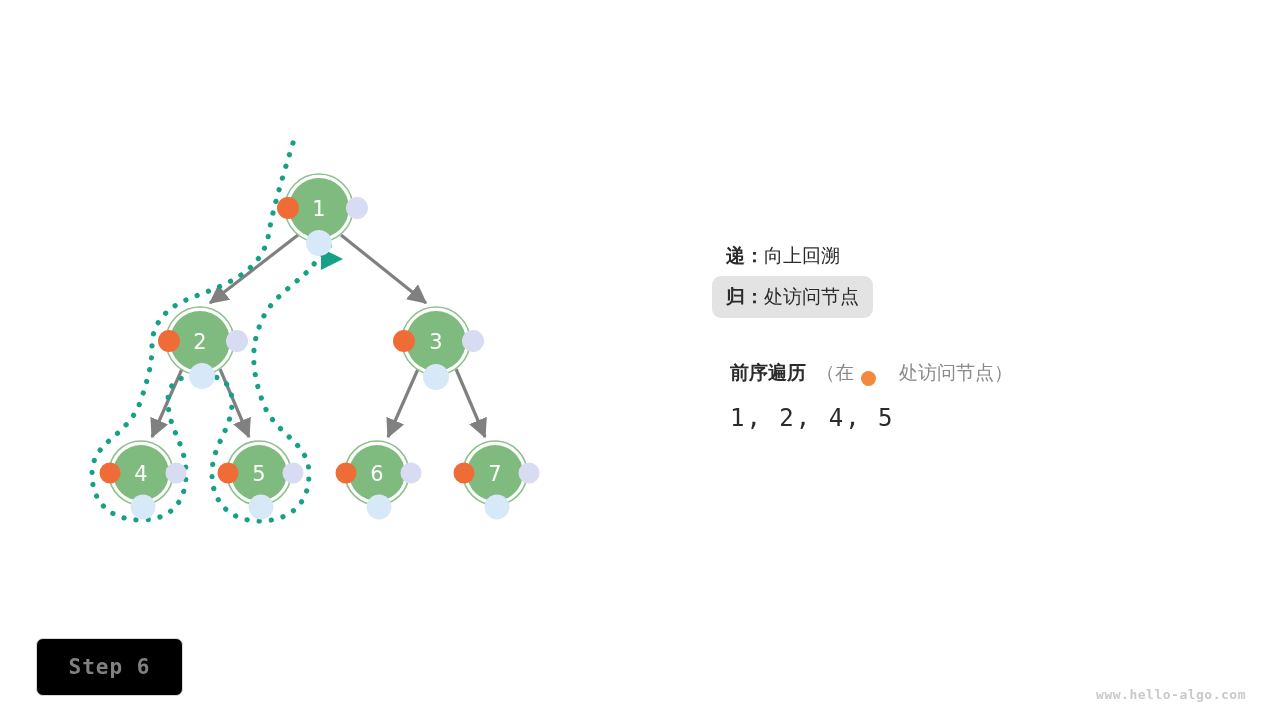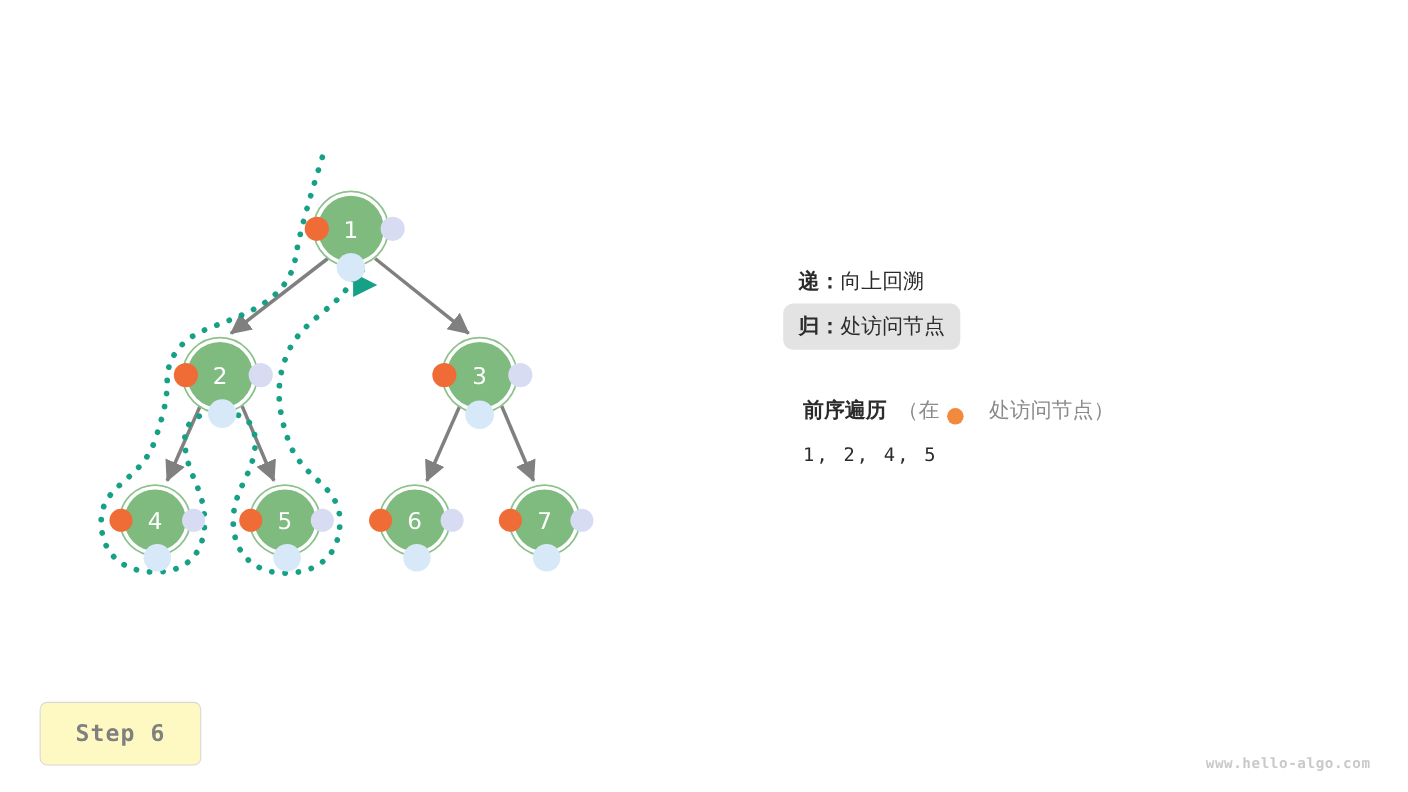--- a/index.html
+++ b/index.html
@@ -92,33 +92,33 @@
     width: 15px;
     height: 15px;
     border-radius: 50%;
     background: #f2893d;
     margin: 0 7px;
     vertical-align: middle;
   }
   .traversal-values {
     margin-top: 18px;
     font-family: "DejaVu Sans Mono", "Liberation Mono", monospace;
-    font-size: 17px;
+    font-size: 24px;
     color: #2b2b2b;
     letter-spacing: 2px;
   }
 
   
   .step-badge {
     position: absolute;
     left: 36px;
     top: 638px;
     width: 145px;
     height: 56px;
-    background: #fef9c3;
+    background: #000000;
     border: 1px solid #d8d8d8;
     border-radius: 7px;
     display: flex;
     align-items: center;
     justify-content: center;
     font-family: "DejaVu Sans Mono", "Liberation Mono", monospace;
     font-size: 21px;
     font-weight: bold;
     color: #808080;
     letter-spacing: 1px;

